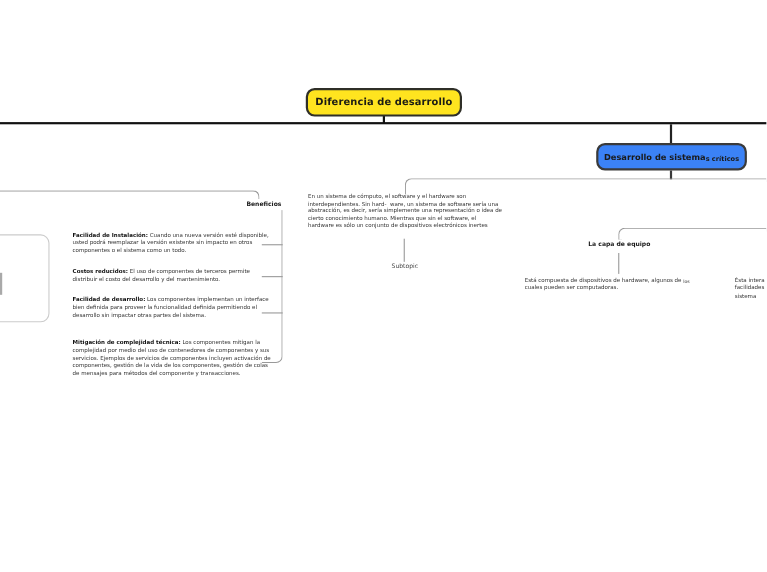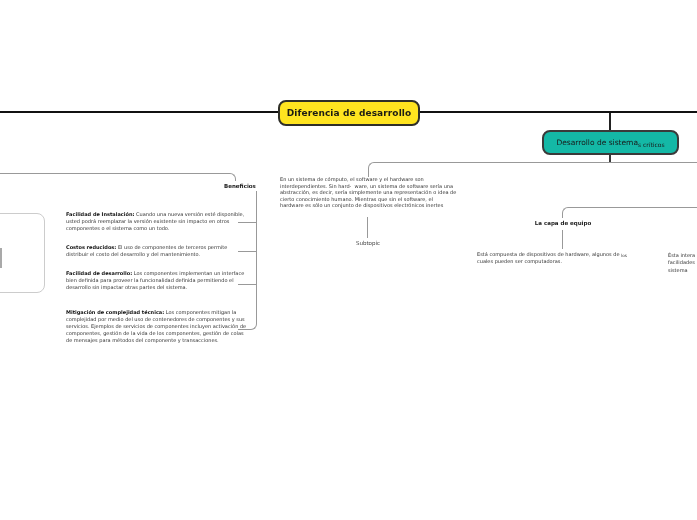--- a/index.html
+++ b/index.html
@@ -5,26 +5,26 @@
   html,body{margin:0;padding:0;background:#fff;}
   #canvas{
     position:relative;width:697px;height:520px;overflow:hidden;background:#ffffff;
     font-family:"DejaVu Sans","Liberation Sans",sans-serif;color:#333;
   }
   
   .node{position:absolute;display:flex;align-items:center;justify-content:center;box-sizing:border-box;}
   #root-node{
     left:278px;top:80px;width:142px;height:26px;
     background:#FFE41F;border:2px solid #2f2f28;border-radius:8px;
-    font-size:9px;font-weight:bold;color:#1c1c14;letter-spacing:.1px;margin-top:20px;
+    font-size:9px;font-weight:bold;color:#1c1c14;letter-spacing:.1px;
   }
   #critical-node{
     left:542px;top:130px;width:137px;height:25px;
-    background:#14b8a6;border:2px solid #3a3a3a;border-radius:8px;
-    font-weight:normal;color:#1a1a1a;white-space:nowrap;
+    background:#3b82f6;border:2px solid #3a3a3a;border-radius:8px;
+    font-weight:bold;color:#1a1a1a;white-space:nowrap;
   }
   #critical-node .t-main{font-size:7.5px;}
   #critical-node .t-tail{font-size:6px;position:relative;top:1.5px;}
   #clipped-node{
     left:-56px;top:213px;width:101px;height:80px;
     background:#fff;border:1.5px solid #cccccc;border-radius:8px;
   }
   #clipped-node-mark{position:absolute;left:0;top:248px;width:1.5px;height:20px;background:#a9a9a9;}
   
   .ln{position:absolute;box-sizing:border-box;}

